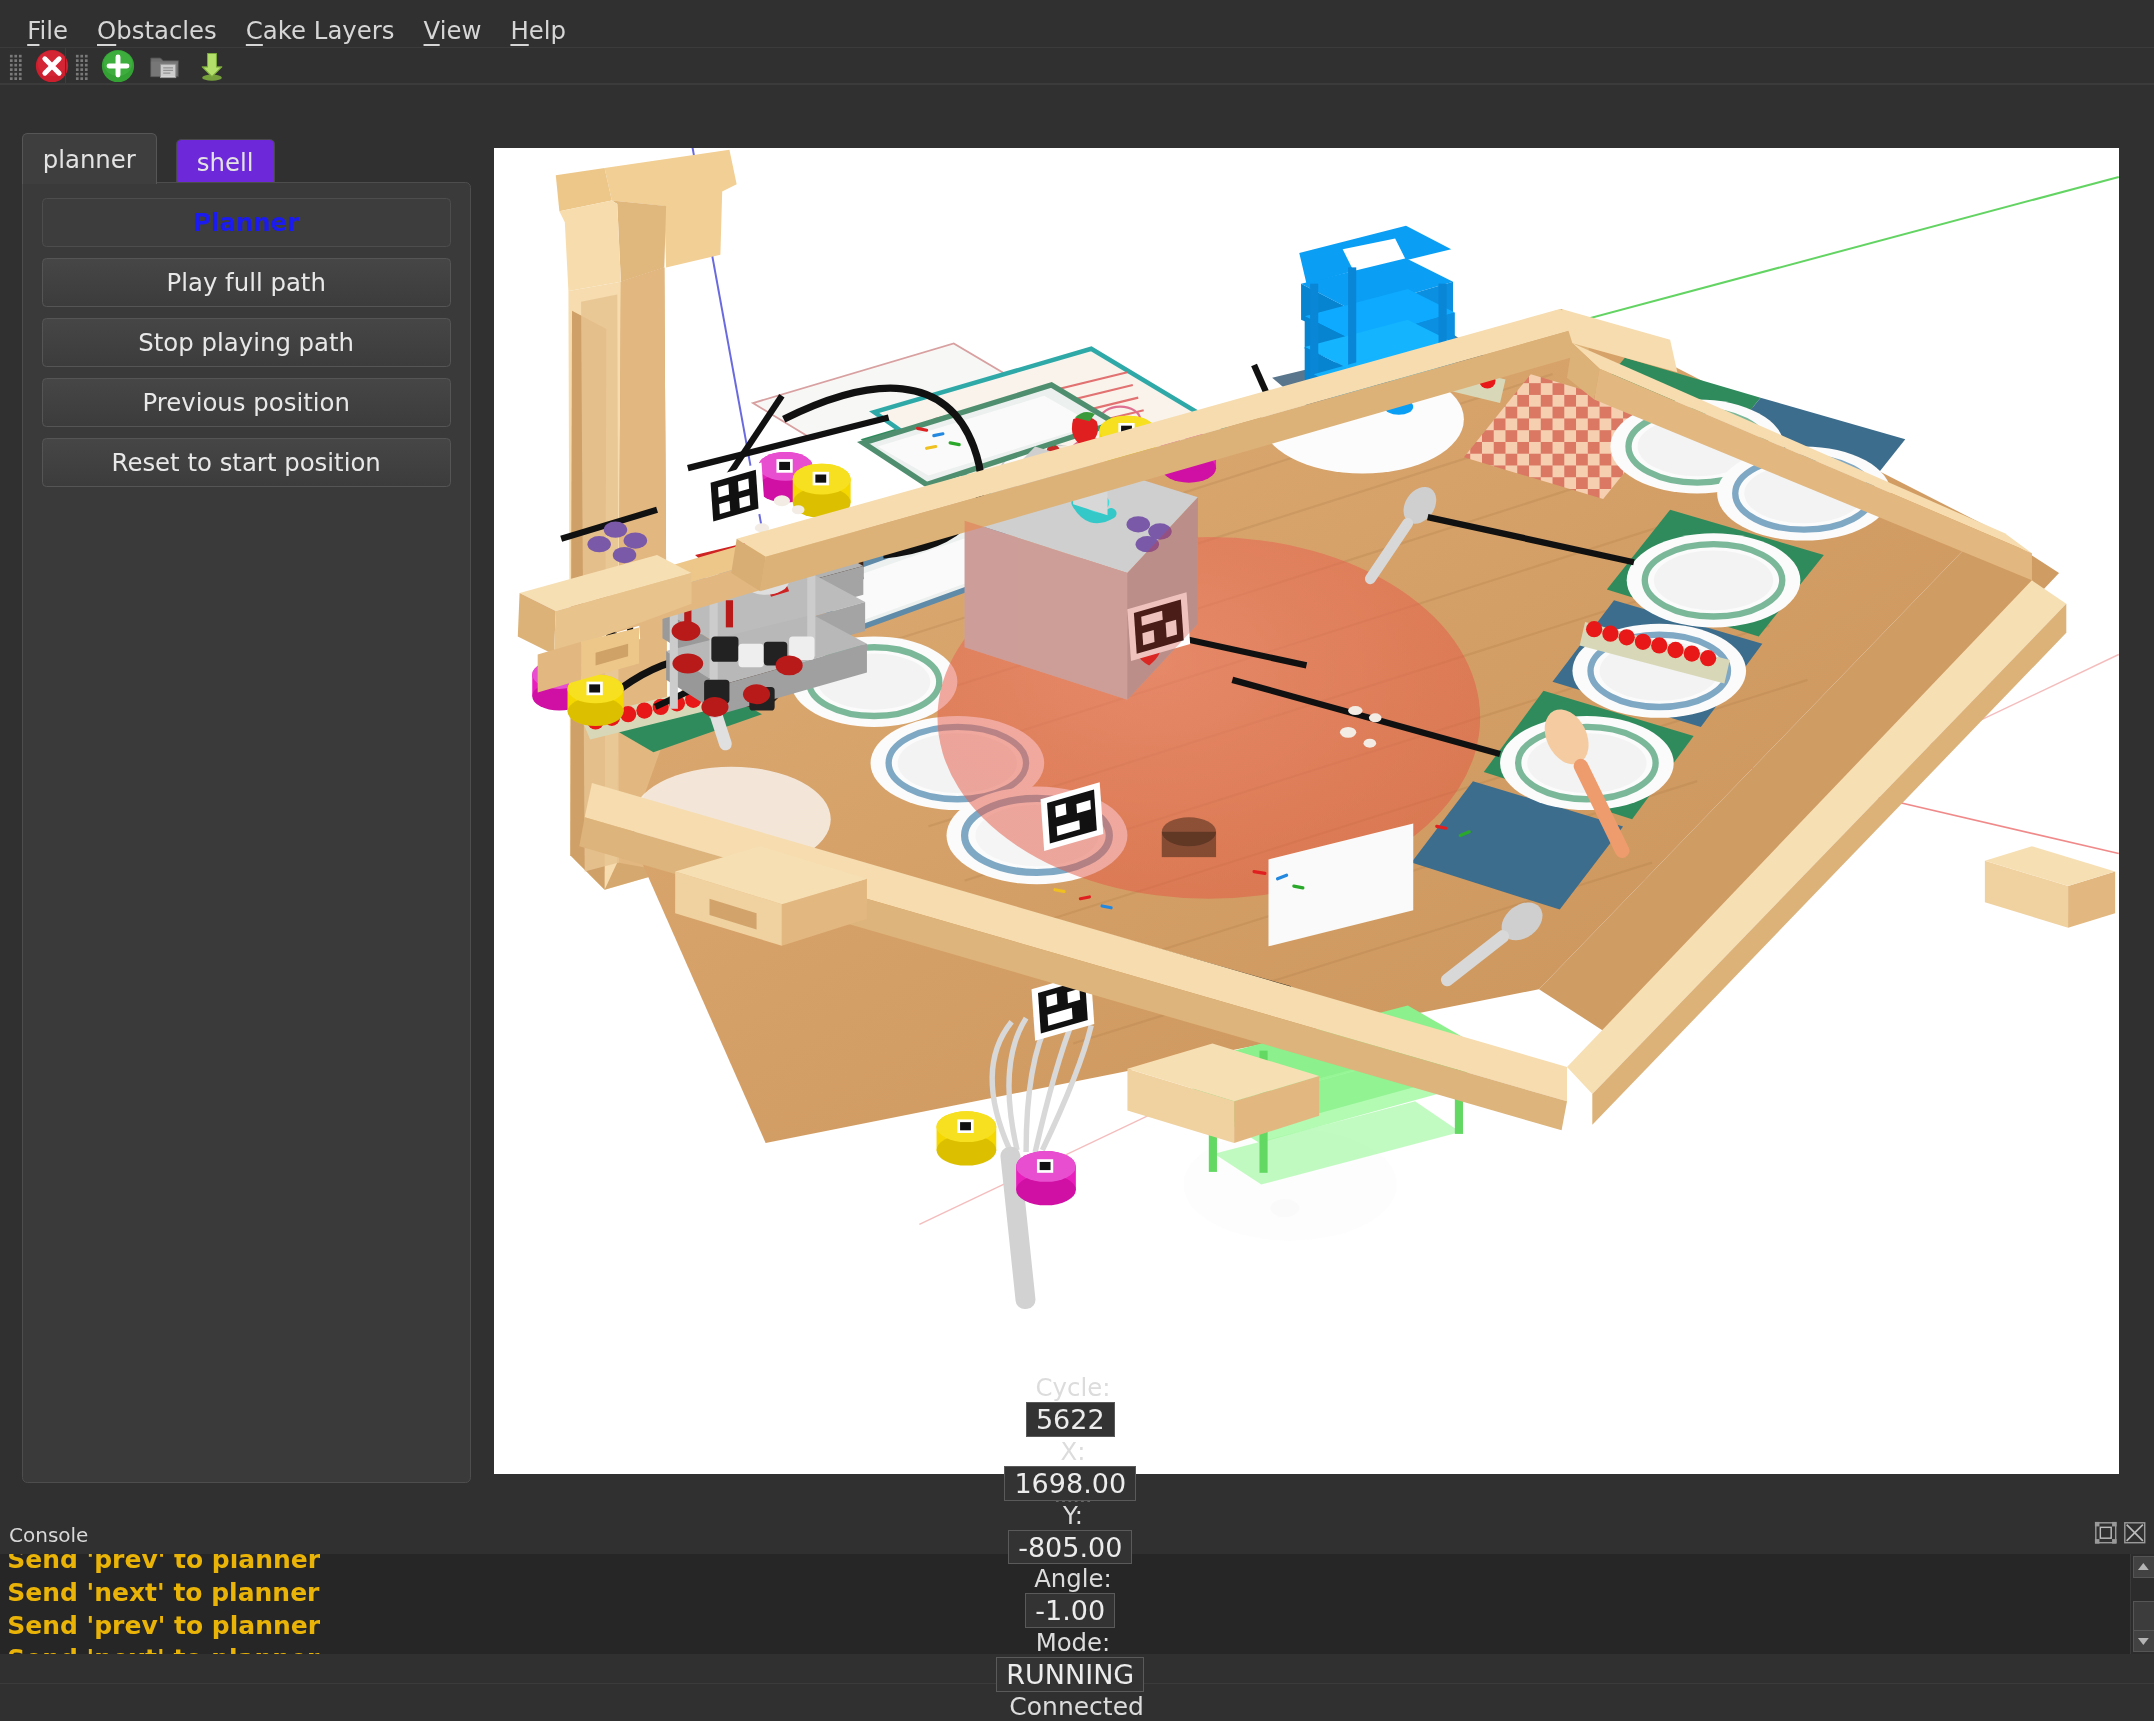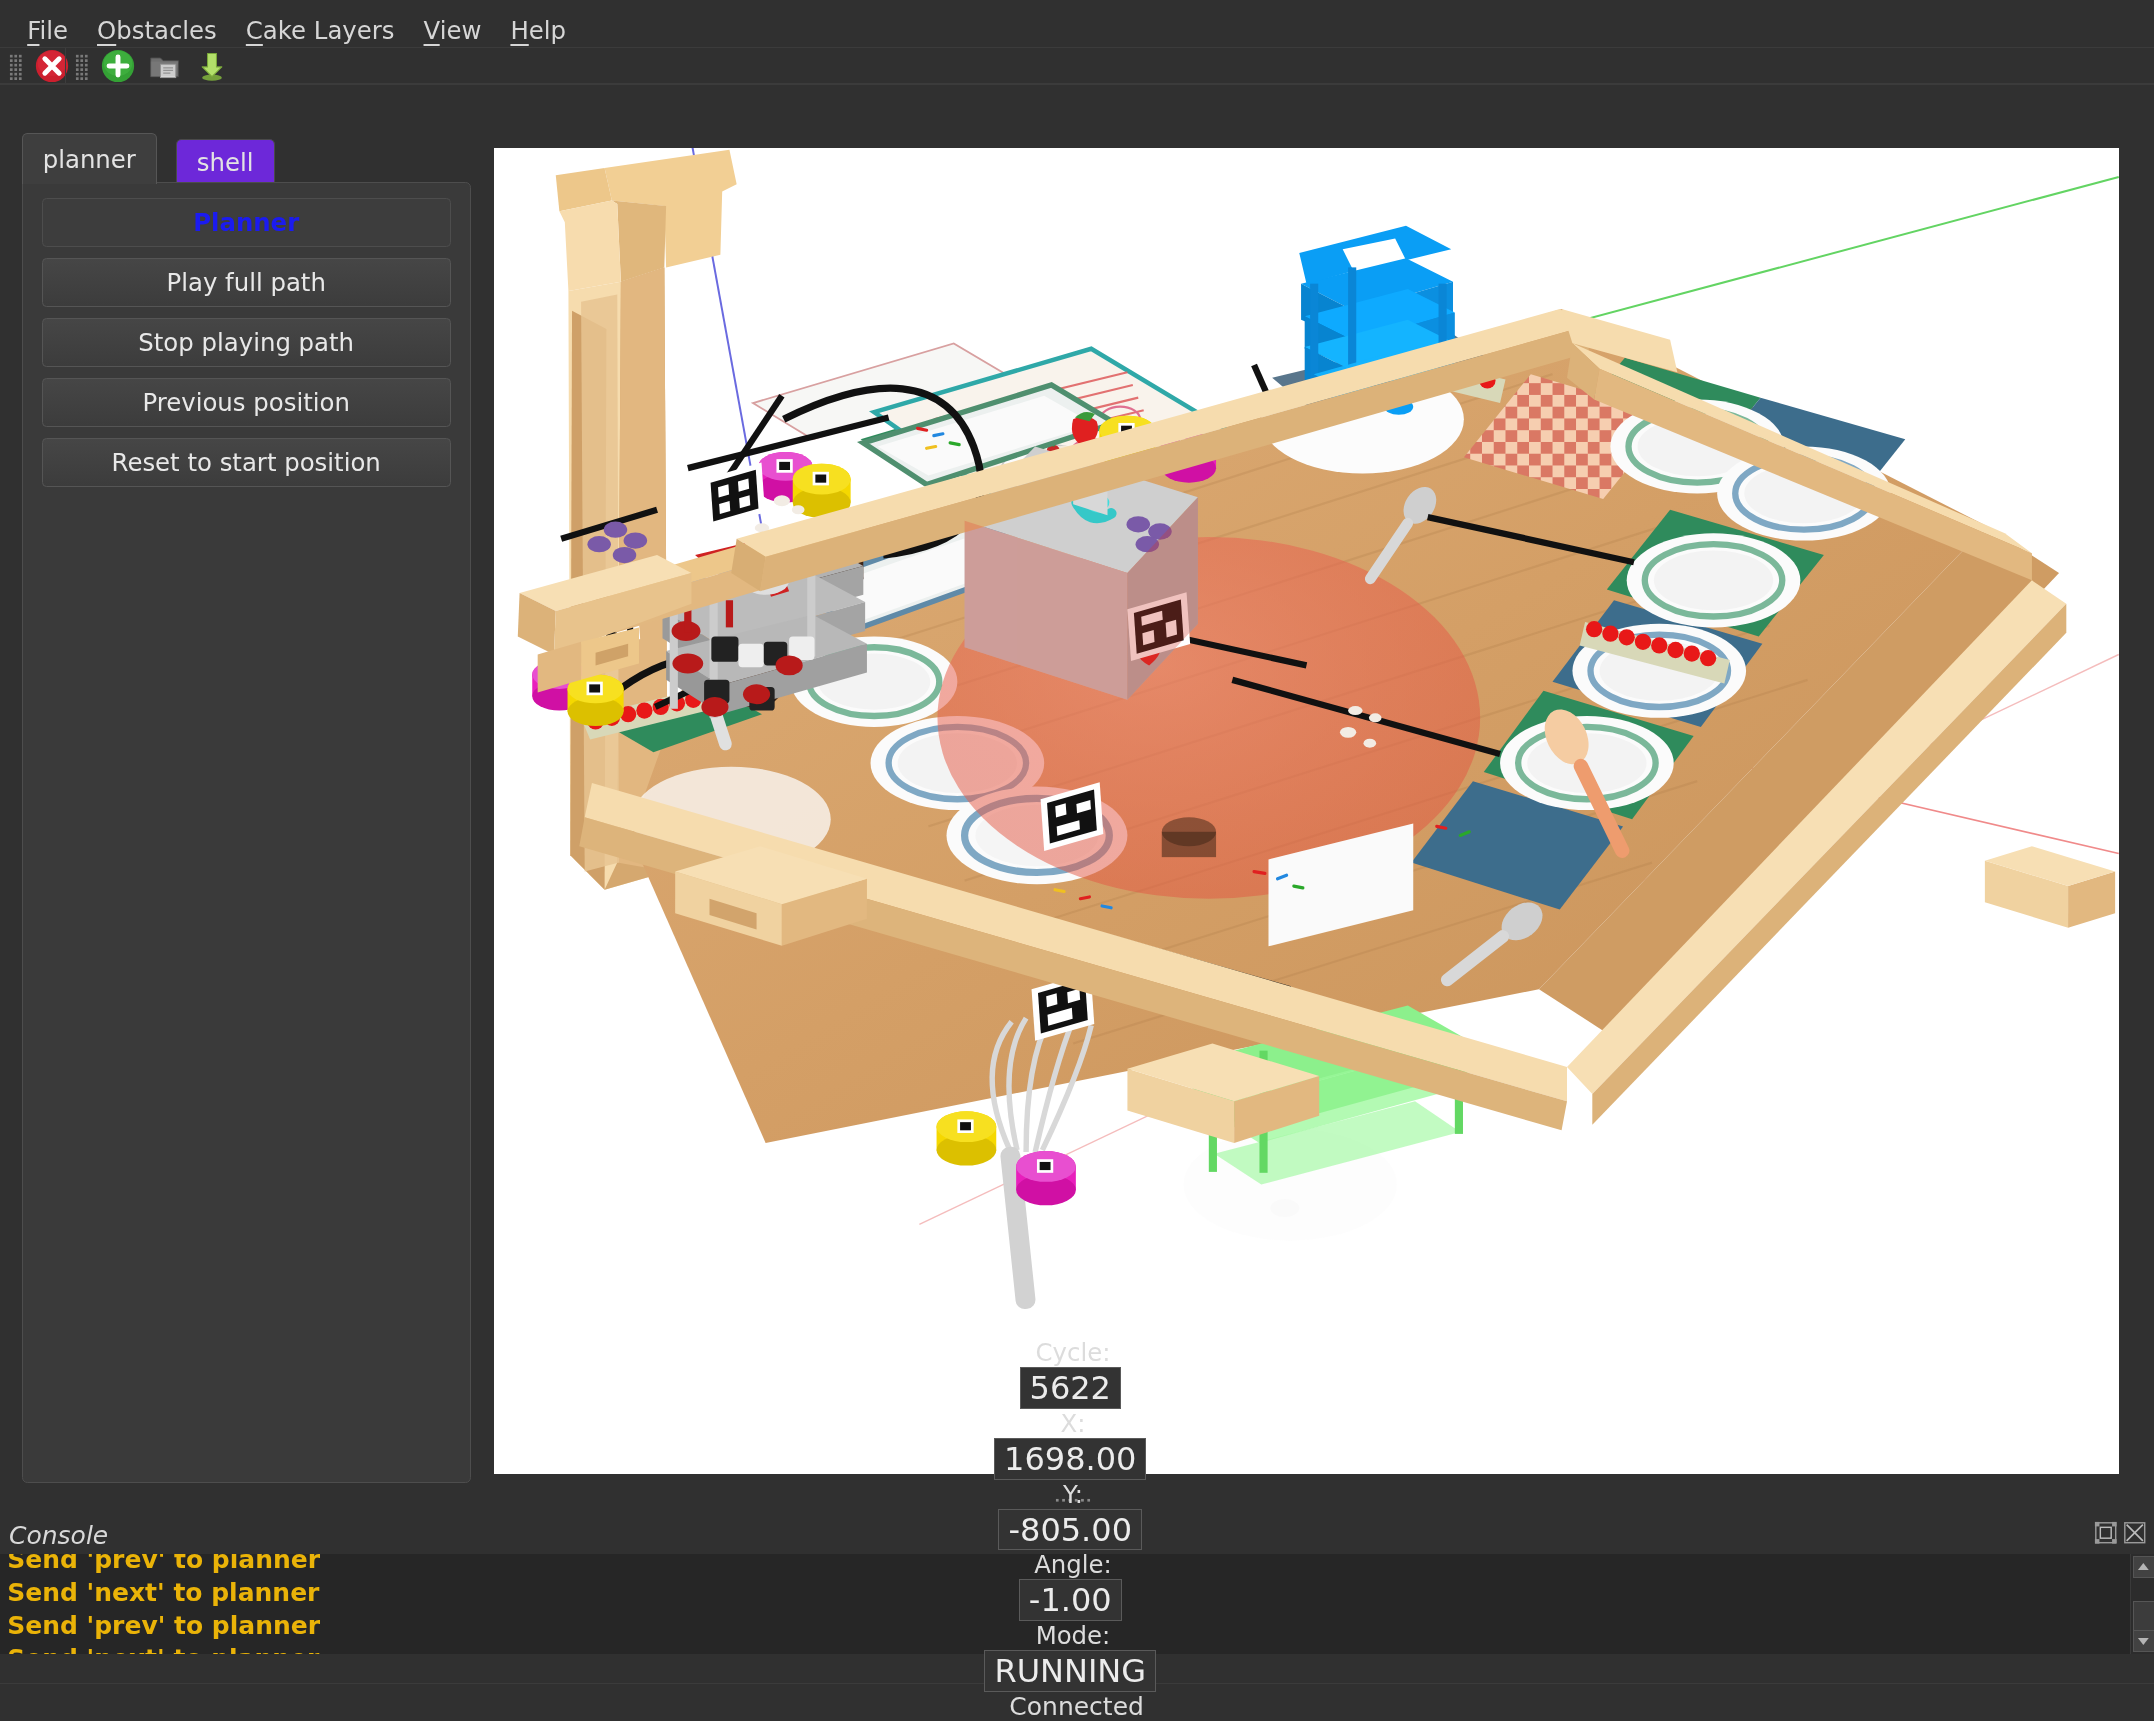--- a/index.html
+++ b/index.html
@@ -88,21 +88,21 @@
     background-image: radial-gradient(circle 1.6px at 2.3px 2.3px, #8a8a8a 99%, transparent 100%);
     background-size: 6.3px 5.4px;
   }
 
   
   #console-dock { position: absolute; left: 0; top: 1516px; width: 2155px; height: 170px; }
   #console-header {
     position: absolute; left: 0; top: 0; width: 2155px; height: 38px;
     display: flex; align-items: center; padding-left: 9px;
   }
-  #console-title { color: #d8d8d8; font-size: 25px; font-style: italic; }
+  #console-title { color: #d8d8d8; font-size: 20px; }
   #console-header-icons { position: absolute; right: 9px; top: 5.4px; display: flex; gap: 5.4px; }
   .hdr-icon { width: 23.5px; height: 23.5px; cursor: pointer; }
   #console-body {
     position: absolute; left: 0; top: 38px; width: 2155px; height: 100px;
     background: #262626; overflow: hidden;
   }
   #console-lines { position: absolute; left: 7.2px; top: -11px; }
   .cline { color: #eab308; font-size: 25px; line-height: 33px; white-space: nowrap; font-weight: bold; }
   #console-scroll {
     position: absolute; right: 0; top: 38px; width: 25px; height: 100px; background: #2c2c2c;
@@ -121,21 +121,21 @@
   }
 
   
   #statusbar {
     position: absolute; left: 0; bottom: 0; width: 2155px; height: 38px;
     background: #303030; display: flex; align-items: center; justify-content: flex-end;
     padding-right: 14.5px; border-top: 0.9px solid #3b3b3b; flex-direction: column;
   }
   .st-label { color: #dcdcdc; font-size: 24.4px; margin: 0 7.2px 0 12.7px; white-space: nowrap; }
   .st-field {
-    color: #ececec; font-size: 32px; border: 0.9px solid #5a5a5a; background: #333;
+    color: #ececec; font-size: 27px; border: 0.9px solid #5a5a5a; background: #333;
     padding: 0.9px 9px; min-width: 36px; text-align: center; white-space: nowrap;
   }
   .st-plain { color: #dcdcdc; font-size: 25px; margin-left: 12.7px; white-space: nowrap; }
   #st-grip {
     width: 14.5px; height: 20px; margin-left: 11px;
     background-image: radial-gradient(circle 1.4px at 1.8px 1.8px, #6e6e6e 99%, transparent 100%);
     background-size: 4.5px 4.5px;
   }
 </style>
 </head>

